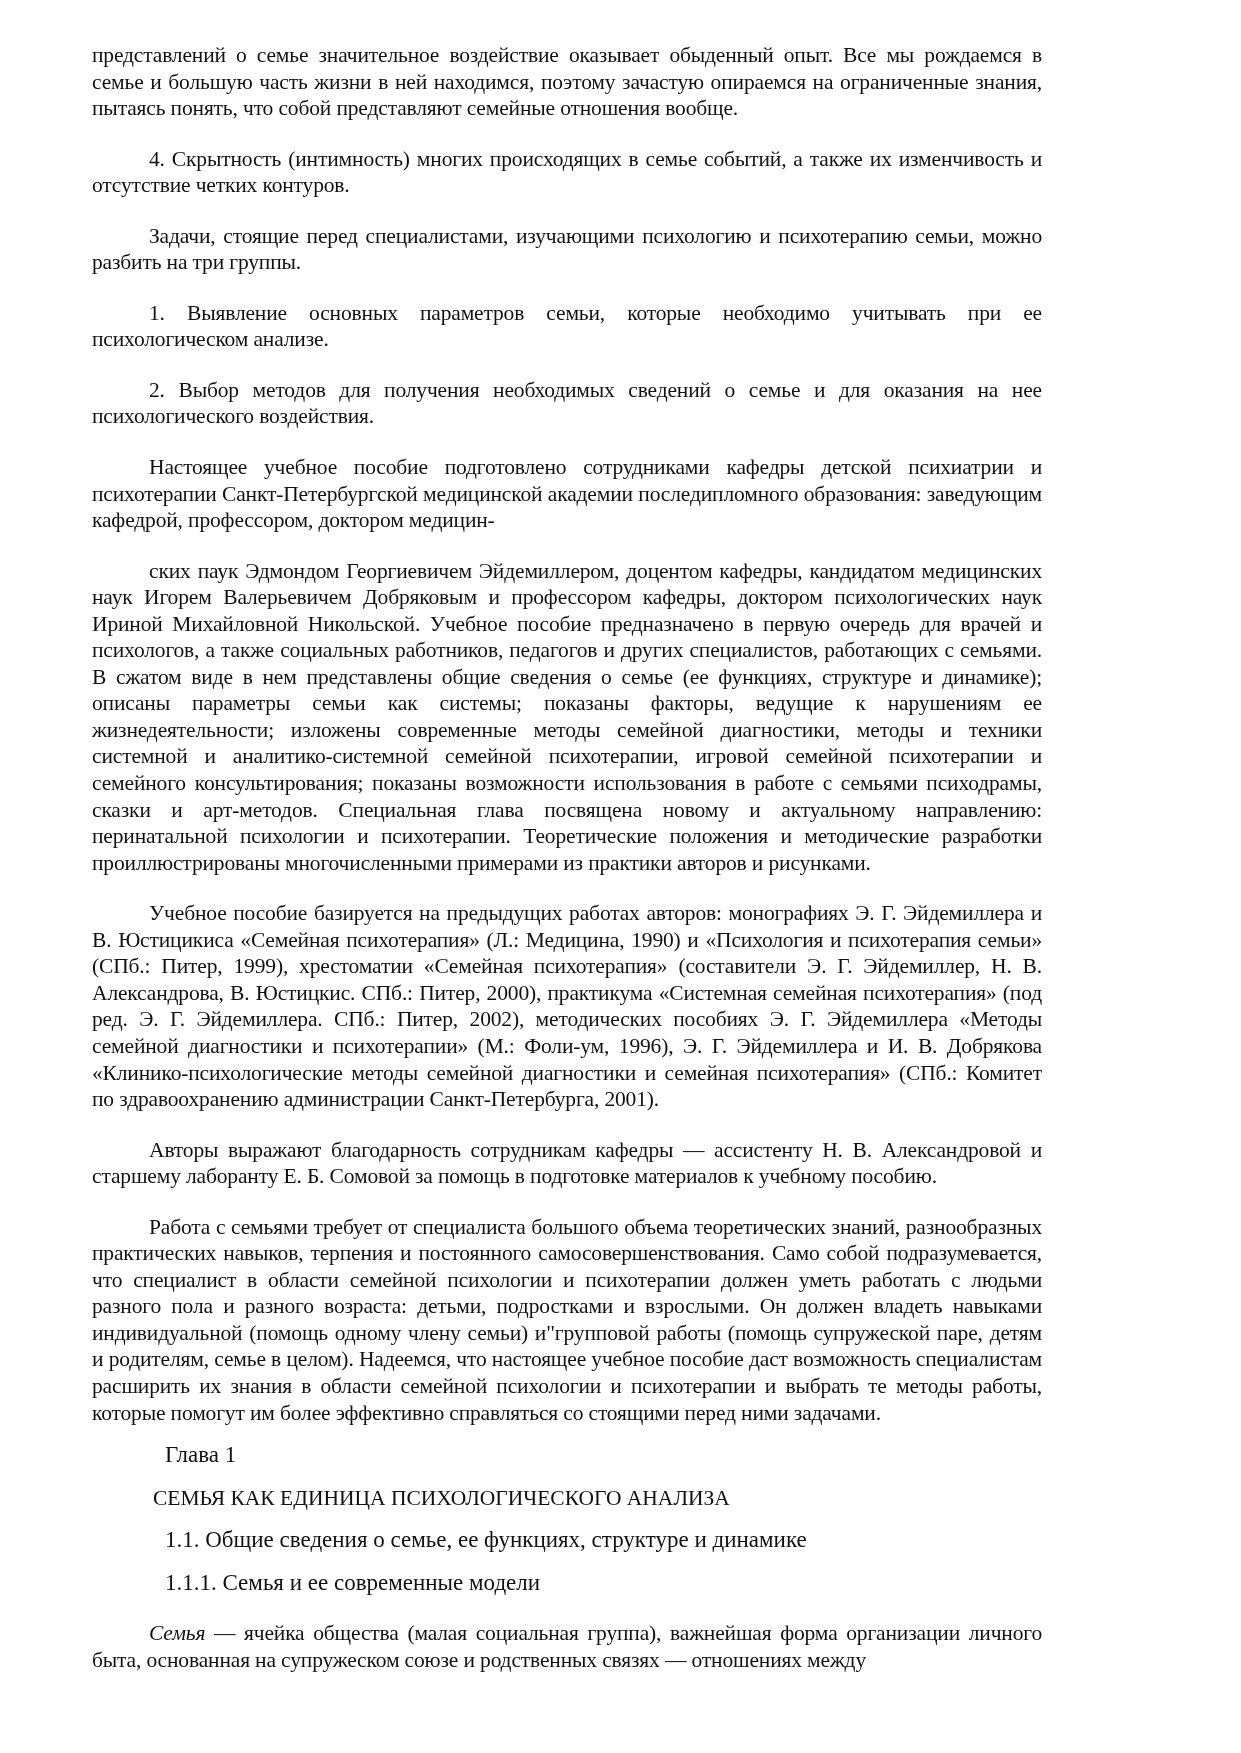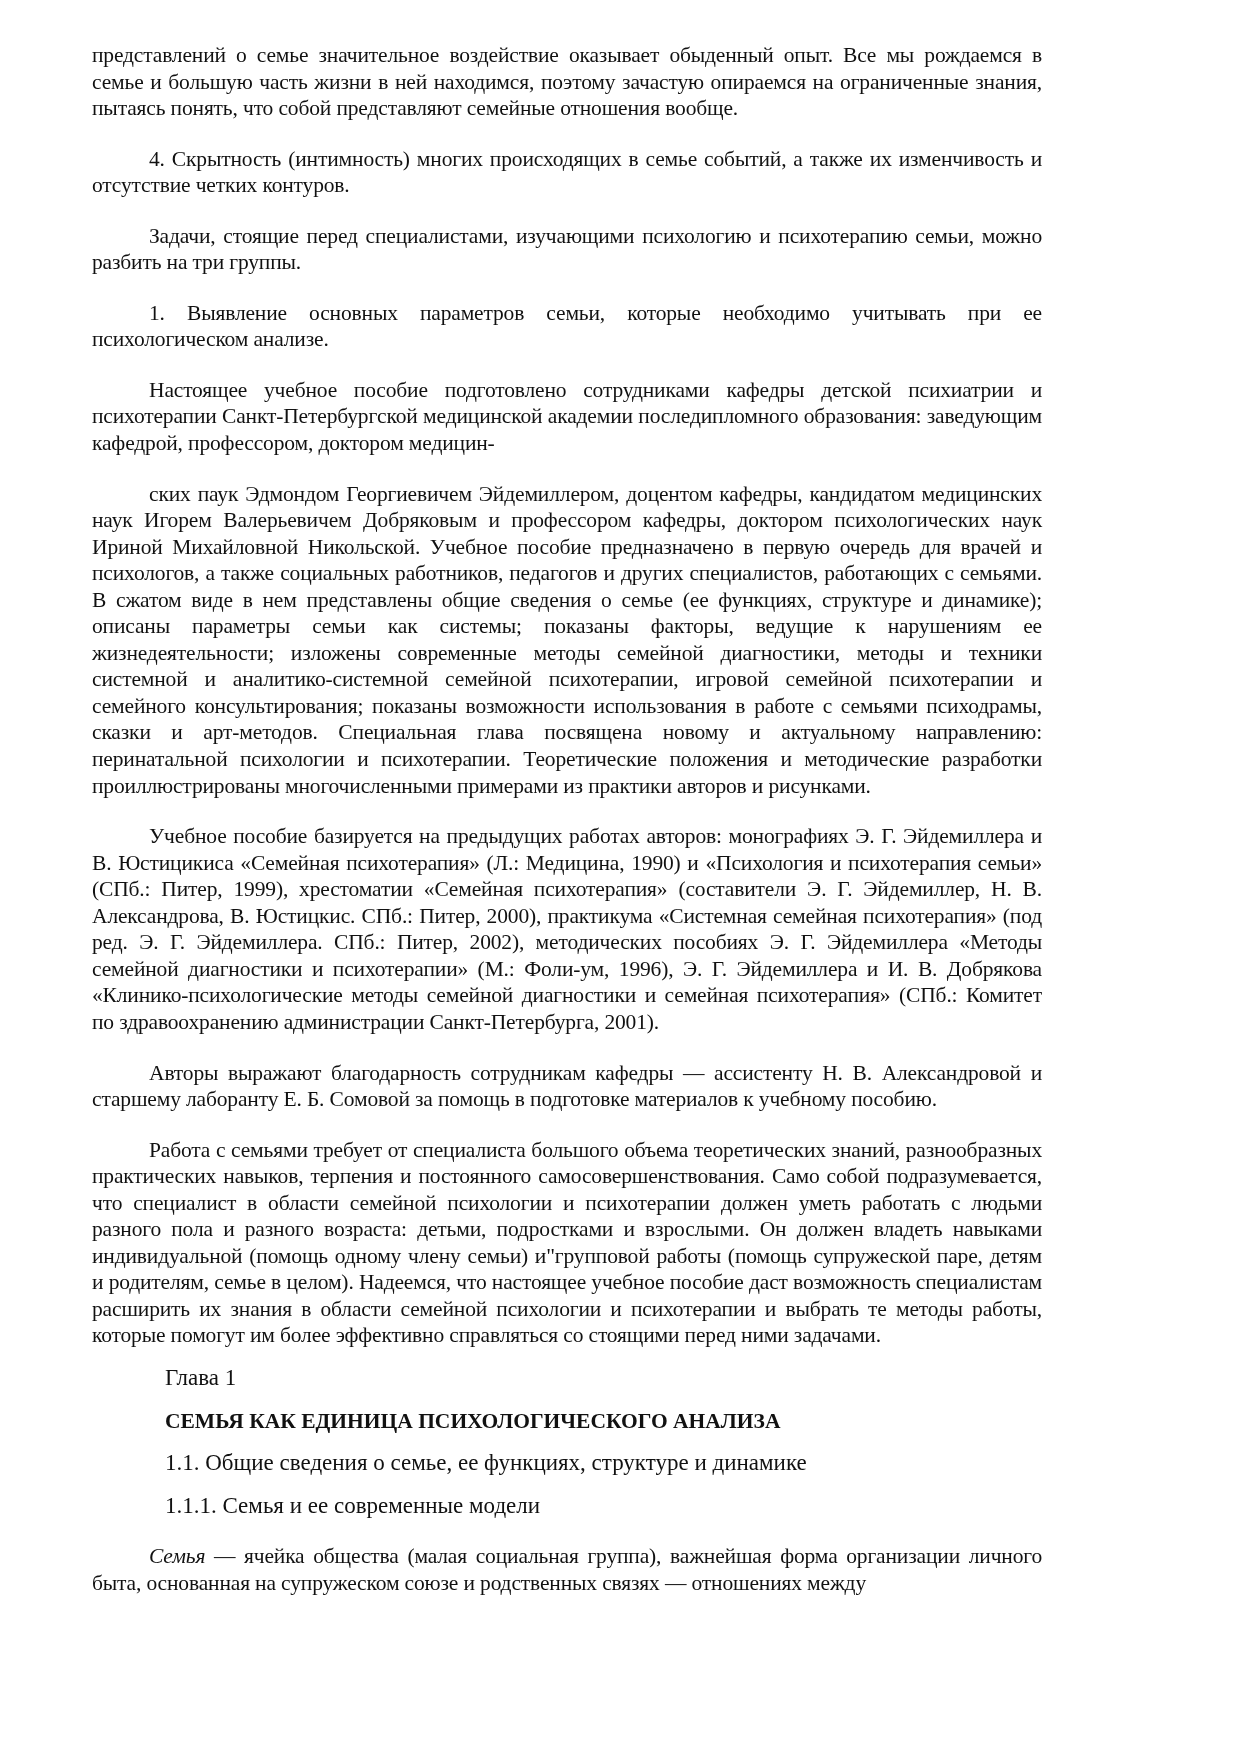--- a/index.html
+++ b/index.html
@@ -35,38 +35,39 @@
   .noindent {
     text-indent: 0;
   }
   .heading-block {
     padding-left: 57px;
     font-size: 23px;
     line-height: 26.55px;
     margin: 16px;
   }
   .chapter-title {
-    font-weight: bold;
+    font-weight: normal;
     padding-left: 57px;
     font-size: 21.5px;
     line-height: 26.55px;
-    margin: 16px;
+    margin: 4px;
   }
   em.term {
   }
 </style>
 </head>
 <body>
 
 <div class="page">
 
   <p class="p noindent">представлений о семье значительное воздействие оказывает обыденный опыт. Все мы рождаемся в семье и большую часть жизни в ней находимся, поэтому зачастую опираемся на ограниченные знания, пытаясь понять, что собой представляют семейные отношения вообще.</p>
   <p class="p indent">4. Скрытность (интимность) многих происходящих в семье событий, а также их изменчивость и отсутствие четких контуров.</p>
   <p class="p indent">Задачи, стоящие перед специалистами, изучающими психологию и психотерапию семьи, можно разбить на три группы.</p>
   <p class="p indent">1. Выявление основных параметров семьи, которые необходимо учитывать при ее психологическом анализе.</p>
+  <p class="p indent">2.  Выбор методов для получения необходимых сведений о семье и для оказания на нее психологического воздействия.</p>
   <p class="p indent">Настоящее учебное пособие подготовлено сотрудниками кафедры детской психиатрии и психотерапии Санкт-Петербургской медицинской академии последипломного образования: заведующим кафедрой, профессором, доктором медицин-</p>
   <p class="p indent">ских паук Эдмондом Георгиевичем Эйдемиллером, доцентом кафедры, кандидатом медицинских наук Игорем Валерьевичем Добряковым и профессором кафедры, доктором психологических наук Ириной Михайловной Никольской. Учебное пособие предназначено в первую очередь для врачей и психологов, а также социальных работников, педагогов и других специалистов, работающих с семьями. В сжатом виде в нем представлены общие сведения о семье (ее функциях, структуре и динамике); описаны параметры семьи как системы; показаны факторы, ведущие к нарушениям ее жизнедеятельности; изложены современные методы семейной диагностики, методы и техники системной и аналитико-системной семейной психотерапии, игровой семейной психотерапии и семейного консультирования; показаны возможности использования в работе с семьями психодрамы, сказки и арт-методов. Специальная глава посвящена новому и актуальному направлению: перинатальной психологии и психотерапии. Теоретические положения и методические разработки проиллюстрированы многочисленными примерами из практики авторов и рисунками.</p>
   <p class="p indent">Учебное пособие базируется на предыдущих работах авторов: монографиях Э. Г. Эйдемиллера и В. Юстицикиса «Семейная психотерапия» (Л.: Медицина, 1990) и «Психология и психотерапия семьи» (СПб.: Питер, 1999), хрестоматии «Семейная психотерапия» (составители Э. Г. Эйдемиллер, Н. В. Александрова, В. Юстицкис. СПб.: Питер, 2000), практикума «Системная семейная психотерапия» (под ред. Э. Г. Эйдемиллера. СПб.: Питер, 2002), методических пособиях Э. Г. Эйдемиллера «Методы семейной диагностики и психотерапии» (М.: Фоли-ум, 1996), Э. Г. Эйдемиллера и И. В. Добрякова «Клинико-психологические методы семейной диагностики и семейная психотерапия» (СПб.: Комитет по здравоохранению администрации Санкт-Петербурга, 2001).</p>
   <p class="p indent">Авторы выражают благодарность сотрудникам кафедры — ассистенту Н. В. Александровой и старшему лаборанту Е. Б. Сомовой за помощь в подготовке материалов к учебному пособию.</p>
   <p class="p indent">Работа с семьями требует от специалиста большого объема теоретических знаний, разнообразных практических навыков, терпения и постоянного самосовершенствования. Само собой подразумевается, что специалист в области семейной психологии и психотерапии должен уметь работать с людьми разного пола и разного возраста: детьми, подростками и взрослыми. Он должен владеть навыками индивидуальной (помощь одному члену семьи) и"групповой работы (помощь супружеской паре, детям и родителям, семье в целом). Надеемся, что настоящее учебное пособие даст возможность специалистам расширить их знания в области семейной психологии и психотерапии и выбрать те методы работы, которые помогут им более эффективно справляться со стоящими перед ними задачами.</p>
 
   <p class="heading-block">Глава 1</p>
   <p class="chapter-title">СЕМЬЯ КАК ЕДИНИЦА ПСИХОЛОГИЧЕСКОГО АНАЛИЗА</p>
   <p class="heading-block">1.1. Общие сведения о семье, ее функциях, структуре и динамике</p>
   <p class="heading-block">1.1.1. Семья и ее современные модели</p>

